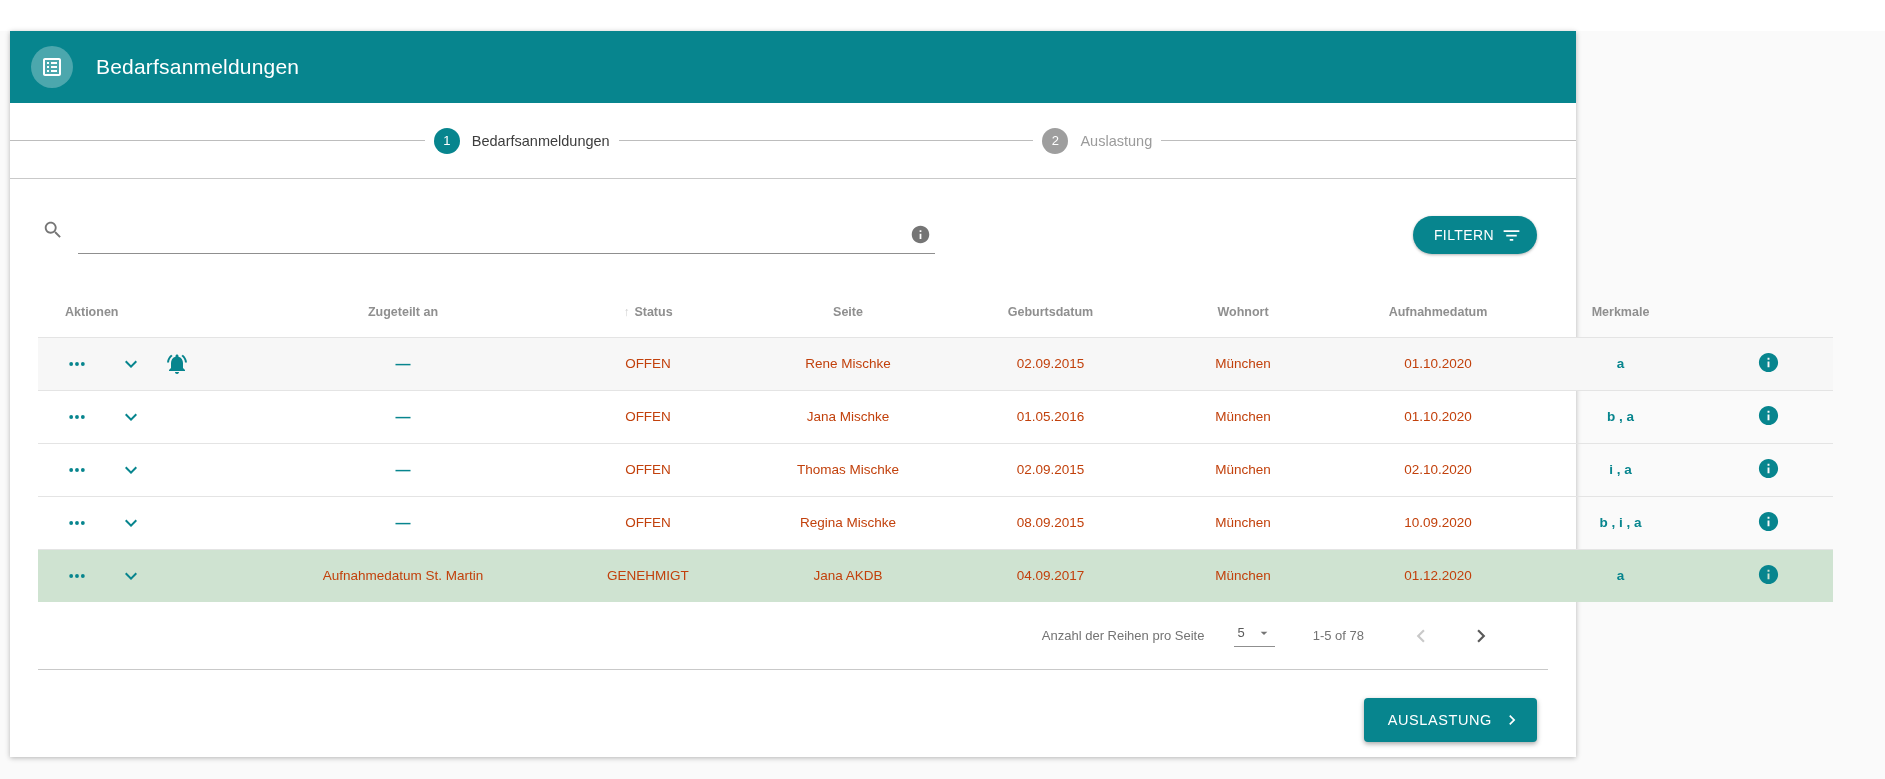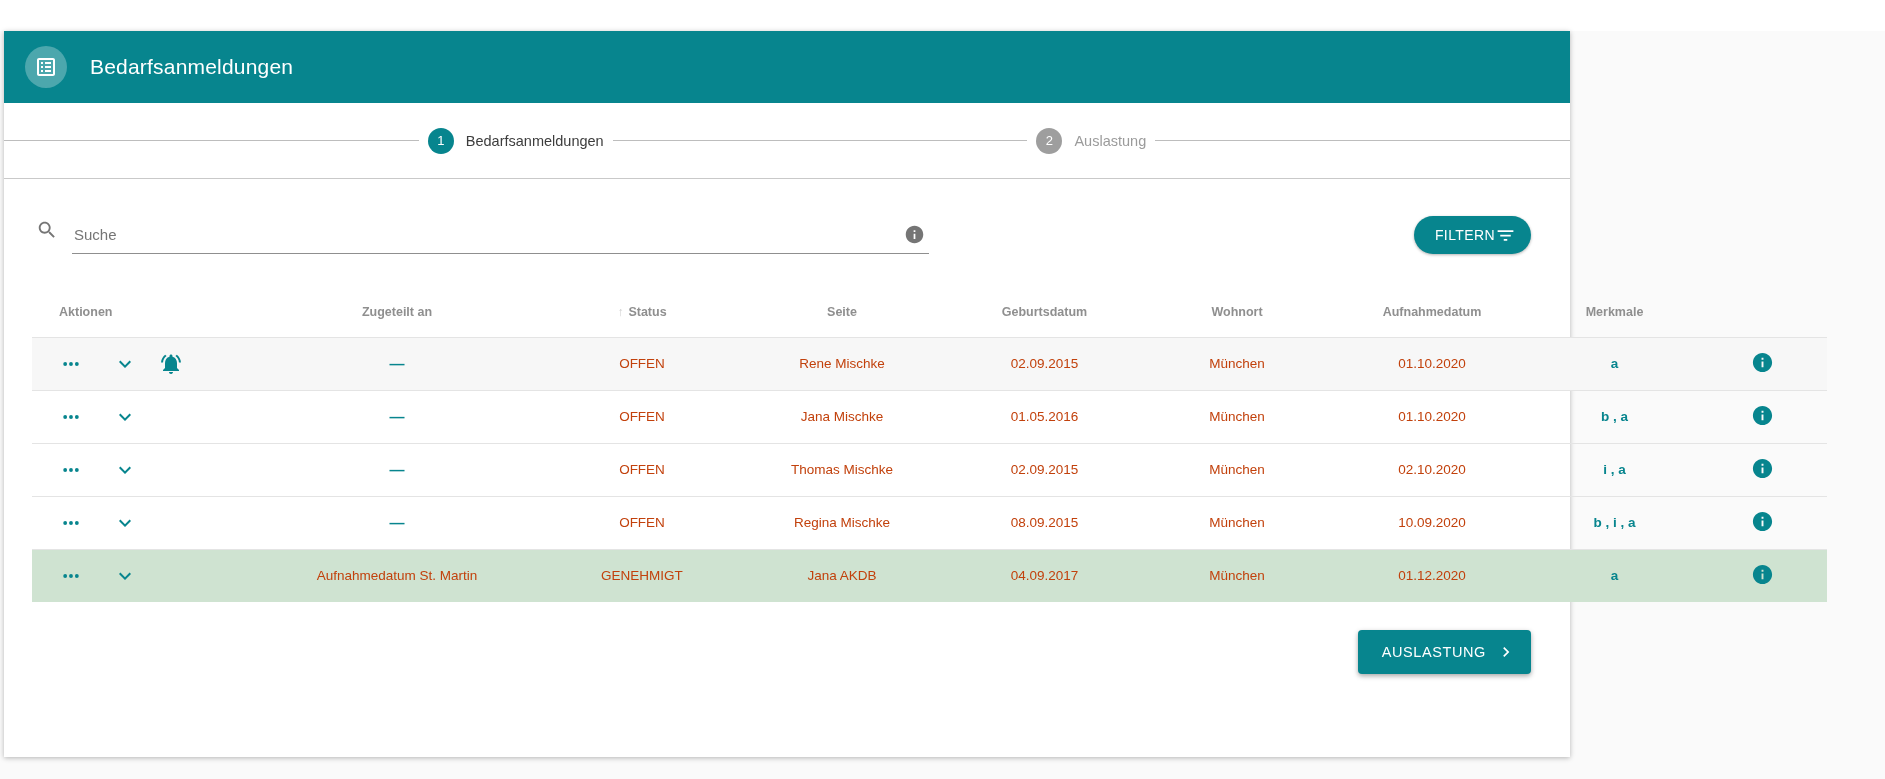--- a/index.html
+++ b/index.html
@@ -3,21 +3,21 @@
 <meta charset="utf-8">
 <style>
   * { box-sizing: border-box; }
   html,body { margin:0; padding:0; }
   body {
     width:1885px; height:779px; position:relative; overflow:hidden;
     background:#fafafa; font-family:"Liberation Sans", sans-serif;
   }
   .top-strip { position:absolute; top:0; left:0; width:100%; height:31px; background:#ffffff; }
   .card {
-    position:absolute; left:4px; top:31px; width:1566px; height:726px;
+    position:absolute; left:10px; top:31px; width:1566px; height:726px;
     background:#ffffff; box-shadow:0 1px 5px rgba(0,0,0,.28);
   }
   
   .appbar { height:72px; background:#07858E; display:flex; align-items:center; padding-left:21px; }
   .appbar-circle {
     width:42px; height:42px; border-radius:50%; background:rgba(255,255,255,.28);
     display:flex; align-items:center; justify-content:center; flex:0 0 auto;
   }
   .appbar-title { color:#ffffff; font-size:21px; font-weight:400; margin:0 0 0 23px; letter-spacing:.2px; }
   
@@ -39,21 +39,21 @@
   .input-wrap { flex:1; position:relative; border-bottom:1px solid #8f8f8f; height:38px; display:flex; align-items:center; }
   .input-wrap input {
     border:none; outline:none; background:transparent; width:100%;
     font-size:15px; color:#333; padding:0 44px 0 2px; font-family:"Liberation Sans", sans-serif;
   }
   .input-wrap input::placeholder { color:#757575; }
   .info-grey { position:absolute; right:4px; top:8px; line-height:0; cursor:pointer; }
   .filter-btn {
     height:38px; border:none; border-radius:19px; background:#07858E; color:#fff;
     font-size:14px; letter-spacing:.4px; padding:0 15px 0 21px; margin-right:11px;
-    display:flex; align-items:center; cursor:pointer;
+    display:flex; align-items:center; gap:7px; cursor:pointer;
     font-family:"Liberation Sans", sans-serif; box-shadow:0 1px 3px rgba(0,0,0,.3);
   }
   
   table { width:100%; margin-top:30px; border-collapse:collapse; table-layout:fixed; }
   th {
     font-weight:700; font-size:12.5px; color:#8f8f8f; height:50px;
     text-align:center; white-space:nowrap;
   }
   th.left { text-align:left; padding-left:27px; }
   .sort-arrow { color:#cfcfcf; margin-right:5px; font-size:12px; }
@@ -126,21 +126,20 @@
   <div class="content">
 
     <div class="search-row">
       <div class="search-field">
         <span class="search-glyph">
           <svg width="22" height="22" viewBox="0 0 24 24" fill="#757575">
               <path d="M15.5 14h-.79l-.28-.27C15.41 12.59 16 11.11 16 9.5 16 5.91 13.09 3 9.5 3S3 5.91 3 9.5 5.91 16 9.5 16c1.61 0 3.09-.59 4.23-1.57l.27.28v.79l5 4.99L20.49 19l-4.99-5zm-6 0C7.01 14 5 11.99 5 9.5S7.01 5 9.5 5 14 7.01 14 9.5 11.99 14 9.5 14z"></path>
             </svg>
         </span>
         <div class="input-wrap">
-          <input type="text" placeholder="Suche" style="">
           <span class="info-grey">
             <svg width="21" height="21" viewBox="0 0 24 24" fill="#757575">
                 <path d="M12 2C6.48 2 2 6.48 2 12s4.48 10 10 10 10-4.48 10-10S17.52 2 12 2zm1 15h-2v-6h2v6zm0-8h-2V7h2v2z"></path>
               </svg>
           </span>
         </div>
       </div>
       <button class="filter-btn">
         <span>FILTERN</span>
         <span style="line-height:0;">
@@ -324,20 +323,40 @@
           <td class="info-cell"><span class="info-teal">
                 <svg width="23" height="23" viewBox="0 0 24 24" fill="#07858E">
                   <path d="M12 2C6.48 2 2 6.48 2 12s4.48 10 10 10 10-4.48 10-10S17.52 2 12 2zm1 15h-2v-6h2v6zm0-8h-2V7h2v2z"></path>
                 </svg>
               </span></td>
         </tr>
 
       </tbody>
     </table>
 
+    <div class="pagination">
+      <span>Anzahl der Reihen pro Seite</span>
+      <span class="rpp-select">
+        <span>5</span>
+        <span style="line-height:0;"><svg width="16" height="16" viewBox="0 0 24 24" fill="#757575">
+              <path d="M7 10l5 5 5-5z"></path>
+            </svg></span>
+      </span>
+      <span class="range-label">1-5 of 78</span>
+      <span class="page-btn prev">
+          <svg width="26" height="26" viewBox="0 0 24 24" fill="#c9c9c9">
+            <path d="M15.41 7.41 14 6l-6 6 6 6 1.41-1.41L10.83 12z"></path>
+          </svg>
+        </span>
+      <span class="page-btn next">
+          <svg width="26" height="26" viewBox="0 0 24 24" fill="#5a5a5a">
+            <path d="M10 6 8.59 7.41 13.17 12l-4.58 4.59L10 18l6-6z"></path>
+          </svg>
+        </span>
+    </div>
 
     <div class="footer-row">
       <button class="auslastung-btn">
         <span>AUSLASTUNG</span>
         <span style="line-height:0;"><svg width="20" height="20" viewBox="0 0 24 24" fill="#ffffff">
               <path d="M10 6 8.59 7.41 13.17 12l-4.58 4.59L10 18l6-6z"></path>
             </svg></span>
       </button>
     </div>
 

